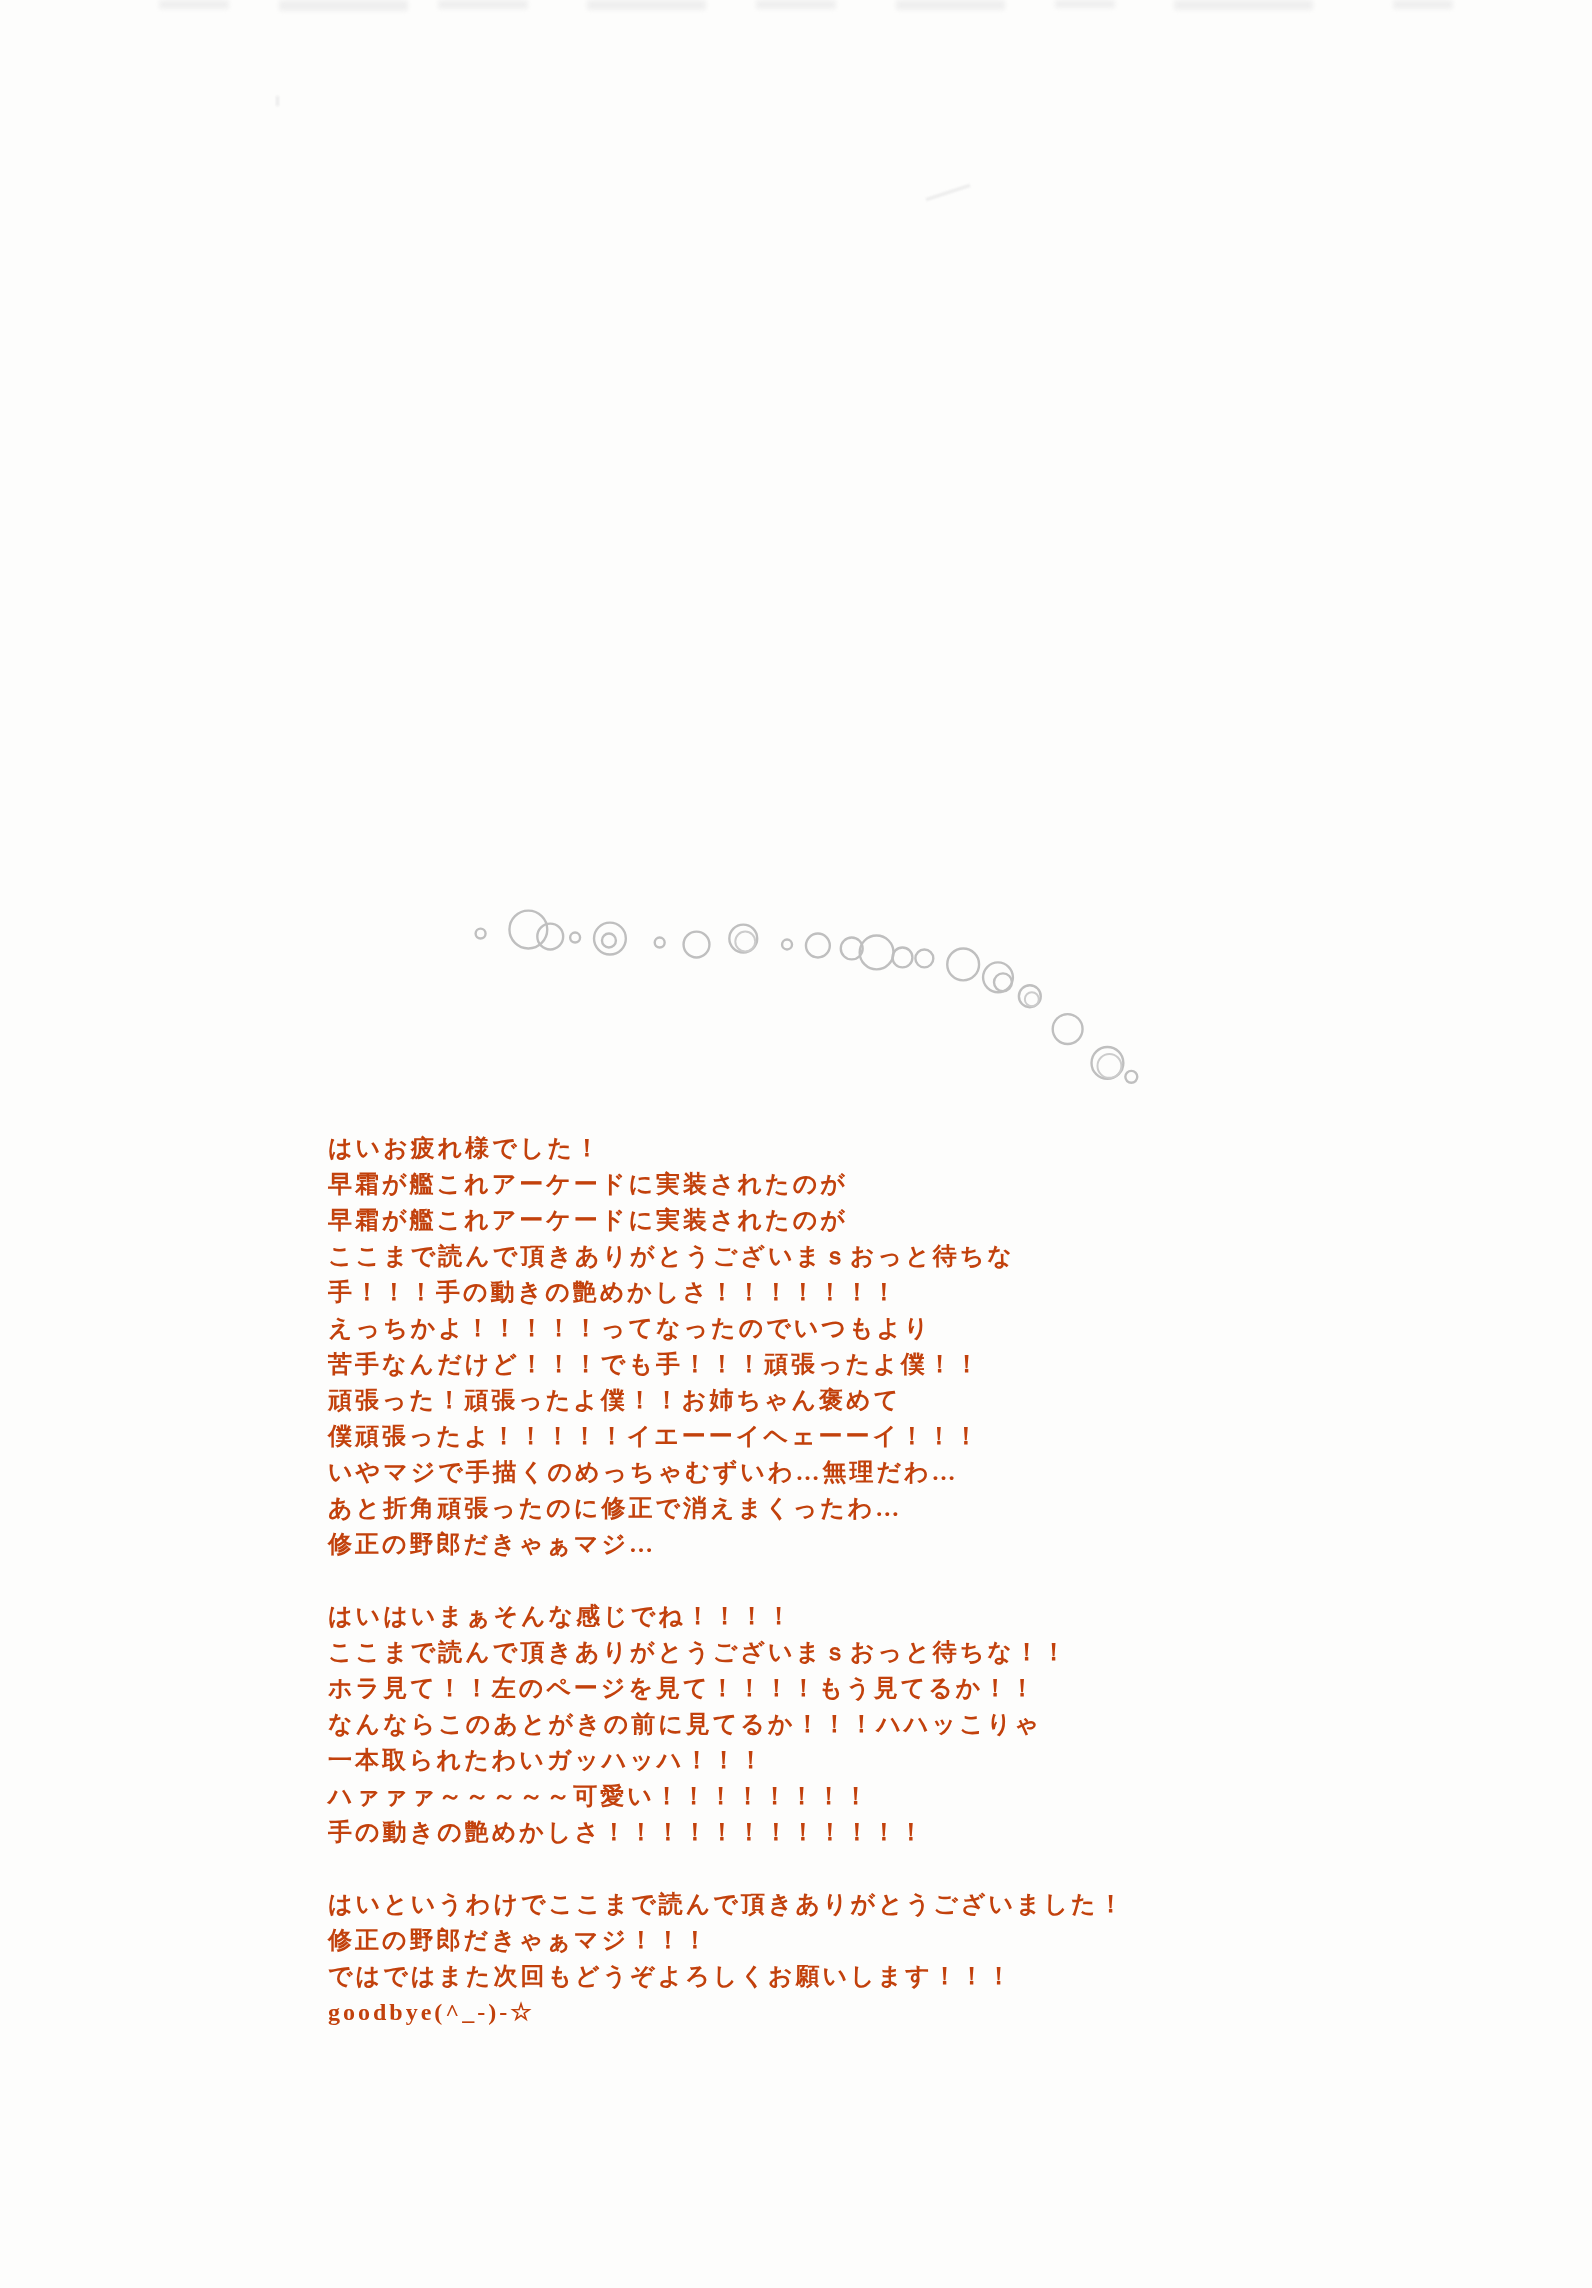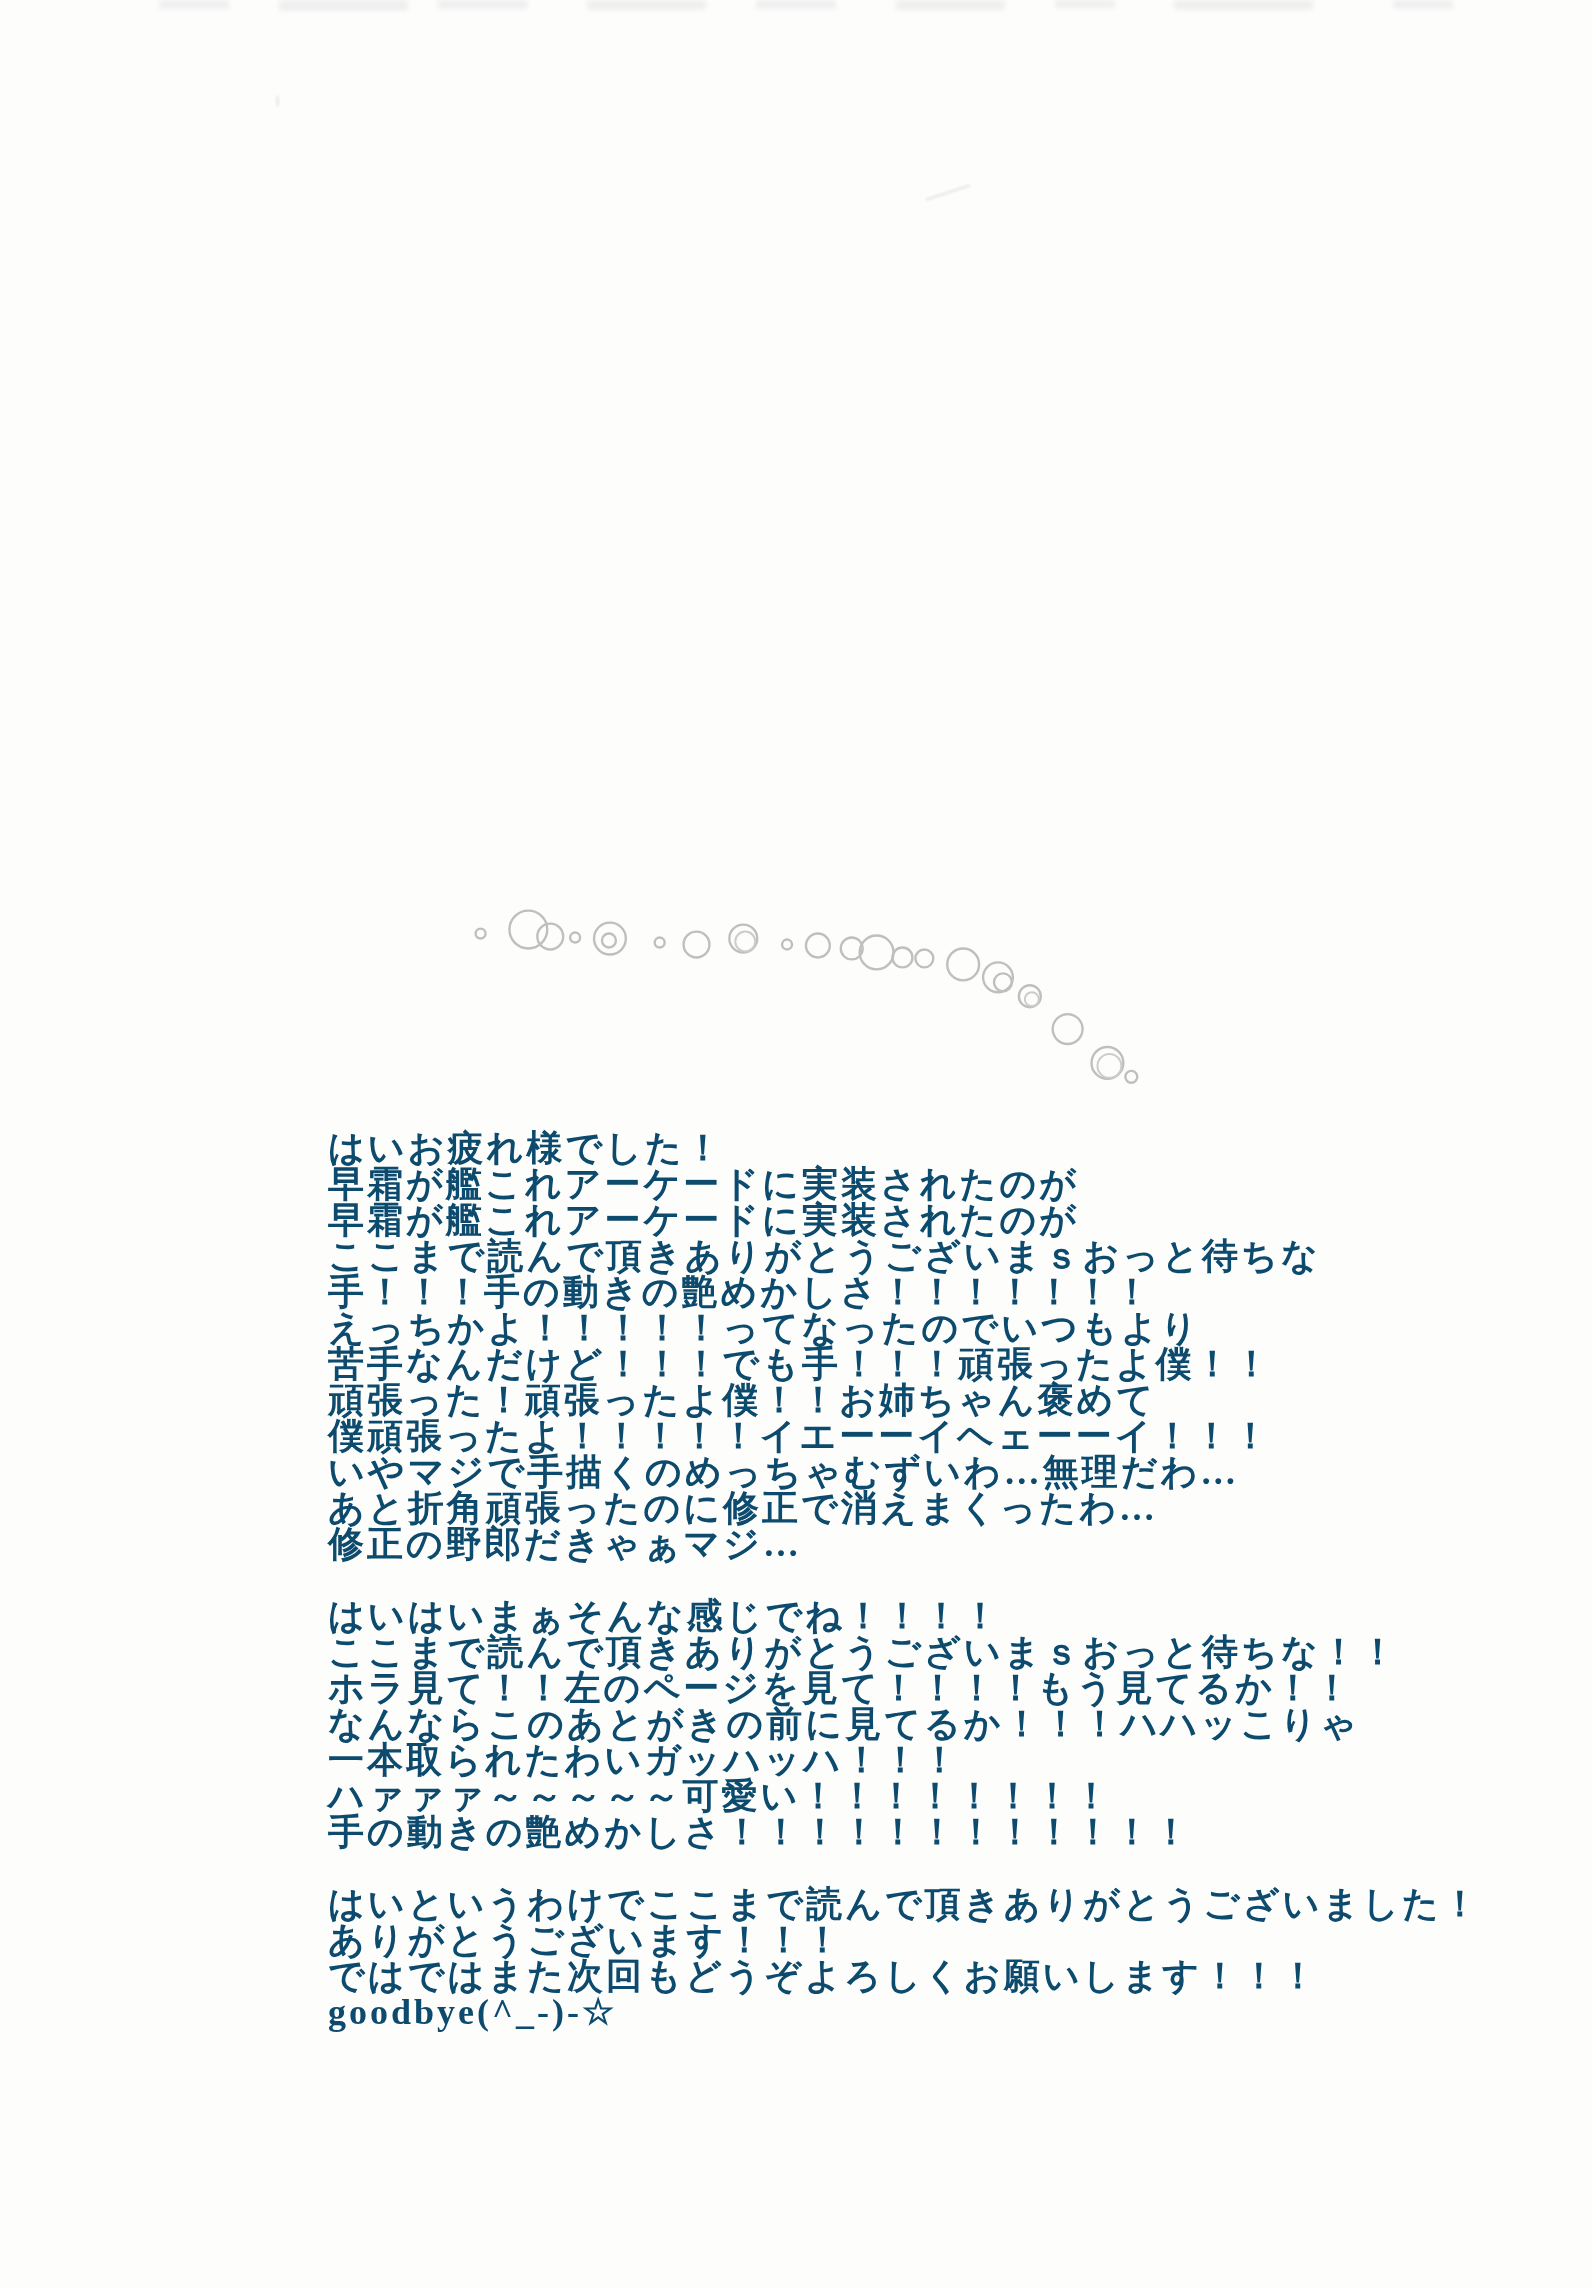--- a/index.html
+++ b/index.html
@@ -38,22 +38,22 @@
     position: absolute;
     left: 0;
     top: 0;
   }
 
   
   .afterword {
     position: absolute;
     left: 328px;
     top: 1130px;
-    color: #0c4a6e;
-    font-size: 36px;
+    color: #c2410c;
+    font-size: 24px;
     line-height: 36px;
     letter-spacing: 3px;
     font-weight: 600;
     white-space: nowrap;
   }
   .afterword .paragraph {
     margin: 0 0 36px 0;
   }
   .afterword .line {
     height: 36px;
@@ -125,20 +125,20 @@
         <div class="line">はいはいまぁそんな感じでね！！！！</div>
         <div class="line">ここまで読んで頂きありがとうございまｓおっと待ちな！！</div>
         <div class="line">ホラ見て！！左のページを見て！！！！もう見てるか！！</div>
         <div class="line">なんならこのあとがきの前に見てるか！！！ハハッこりゃ</div>
         <div class="line">一本取られたわいガッハッハ！！！</div>
         <div class="line">ハァァァ～～～～～可愛い！！！！！！！！</div>
         <div class="line">手の動きの艶めかしさ！！！！！！！！！！！！</div>
       </div>
       <div class="paragraph">
         <div class="line">はいというわけでここまで読んで頂きありがとうございました！</div>
-        <div class="line">ありがとうございます！！！</div>
+        <div class="line">修正の野郎だきゃぁマジ！！！</div>
         <div class="line">ではではまた次回もどうぞよろしくお願いします！！！</div>
         <div class="line">goodbye(^_-)-☆</div>
       </div>
     </div>
 
 </div>
 
 
 </body></html>

